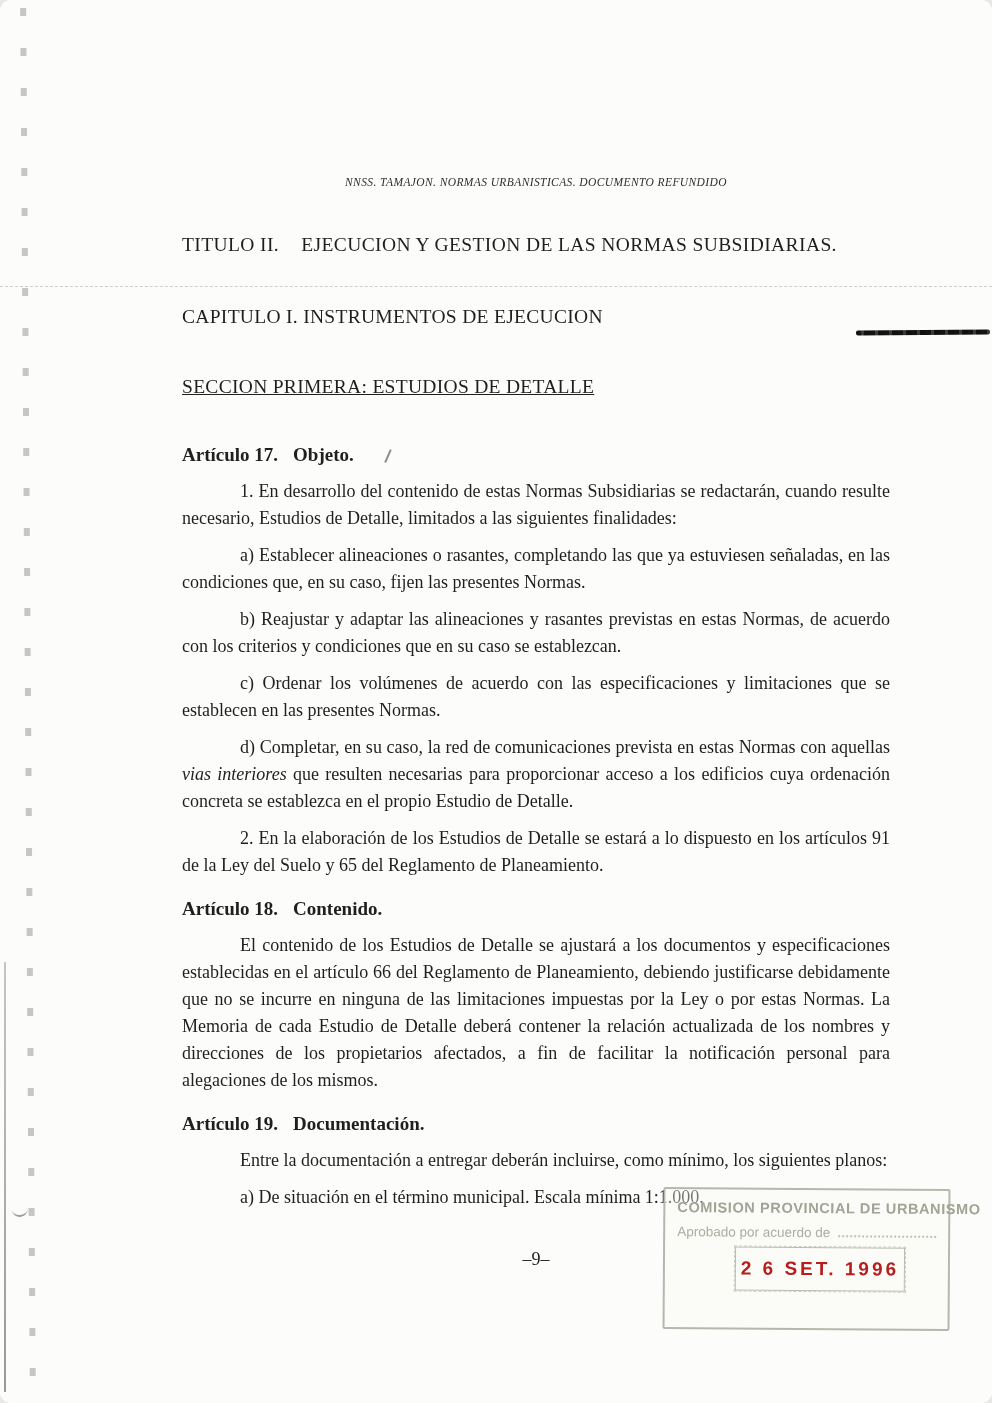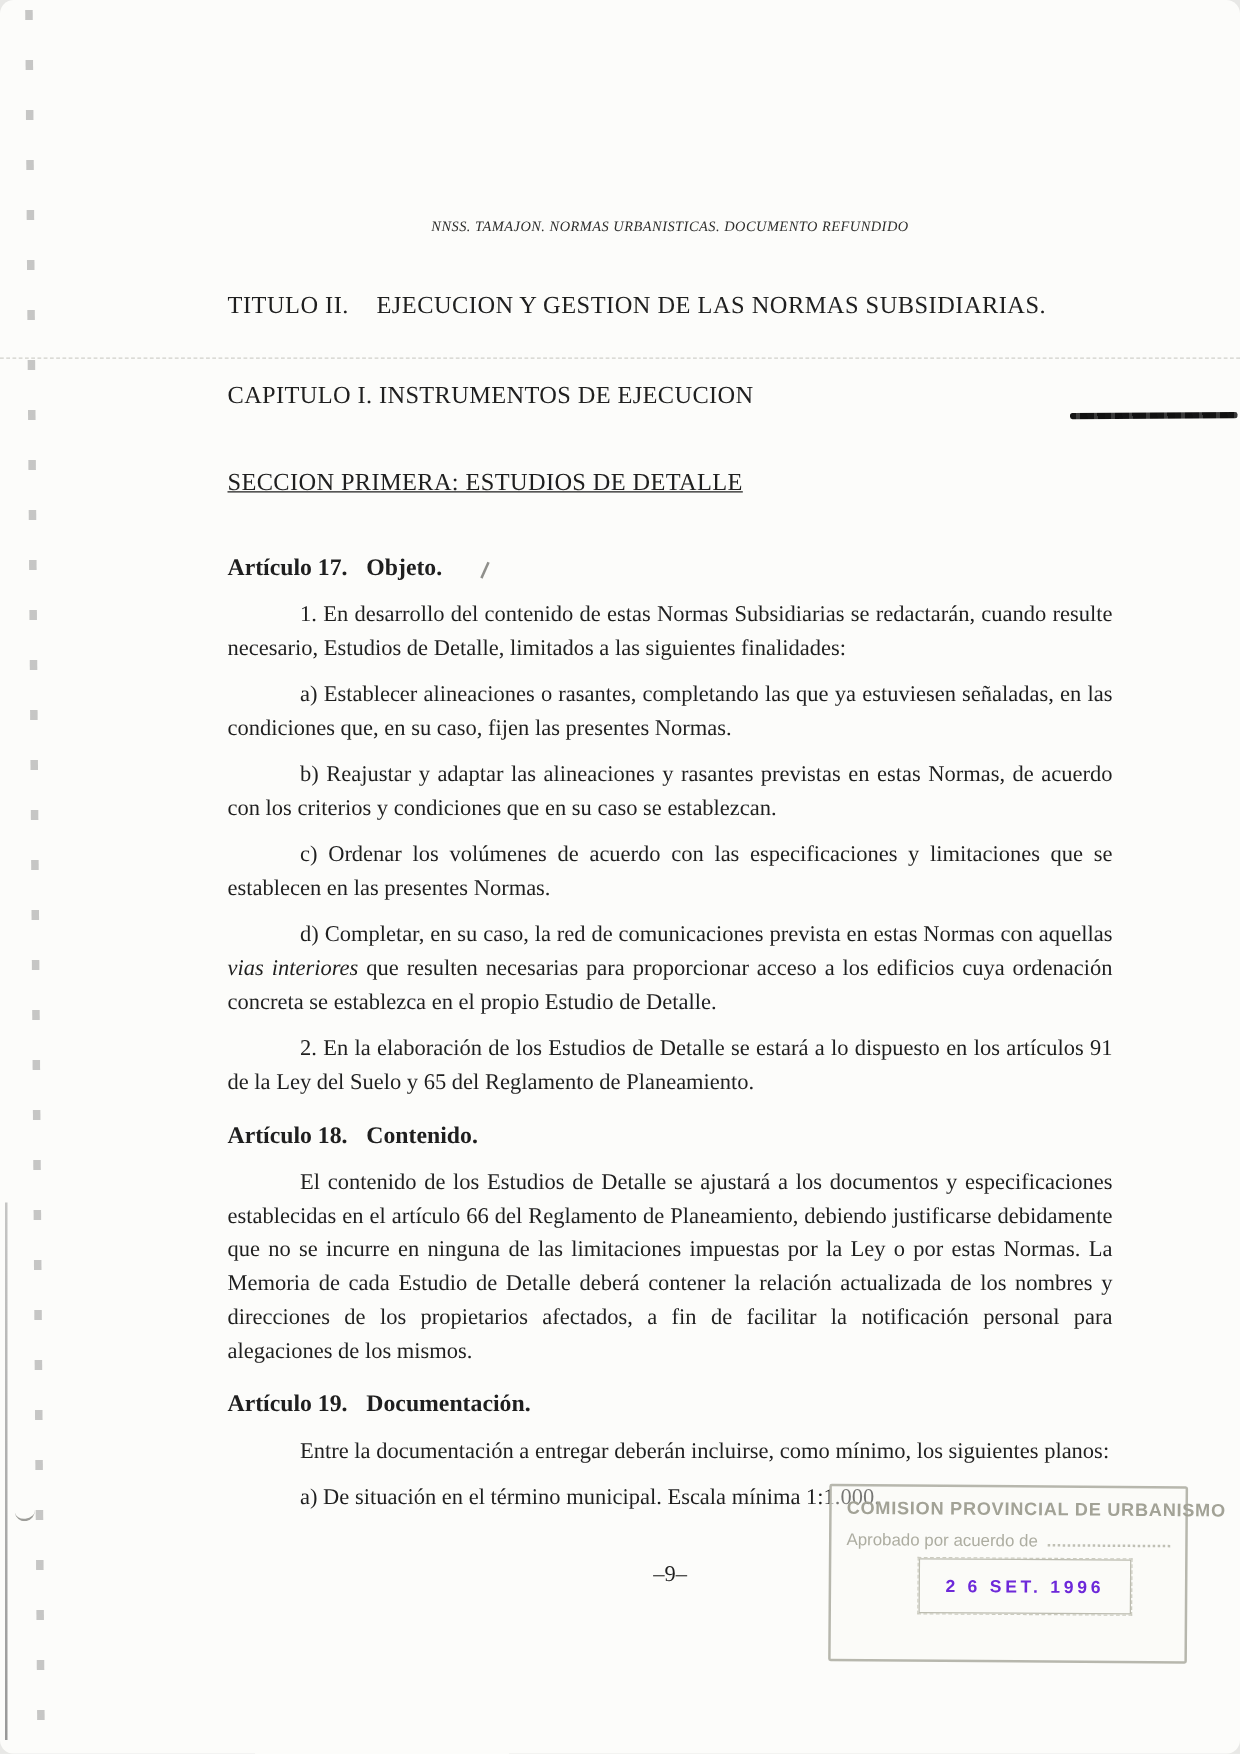--- a/index.html
+++ b/index.html
@@ -105,21 +105,21 @@
     flex:1;margin-left:8px;margin-bottom:3px;
     border-bottom:2px dotted #c0c0b4;
   }
   .stamp-date-box{
     margin:7px 0 0 58px;width:168px;height:42px;
     border:1.5px solid #bcbcb0;
     outline:1px dashed #ccccc0;
     display:flex;align-items:center;justify-content:center;
   }
   .stamp-date{
-    font-weight:700;font-size:14px;letter-spacing:3px;color:#6d28d9;
+    font-weight:700;font-size:19px;letter-spacing:3px;color:#b91c1c;
   }
 </style>
 </head>
 <body>
 
 <div class="page">
 
   <div class="margin-marks"></div>
   <div class="binding-line"></div>
   <div class="pen-squiggle"></div>

